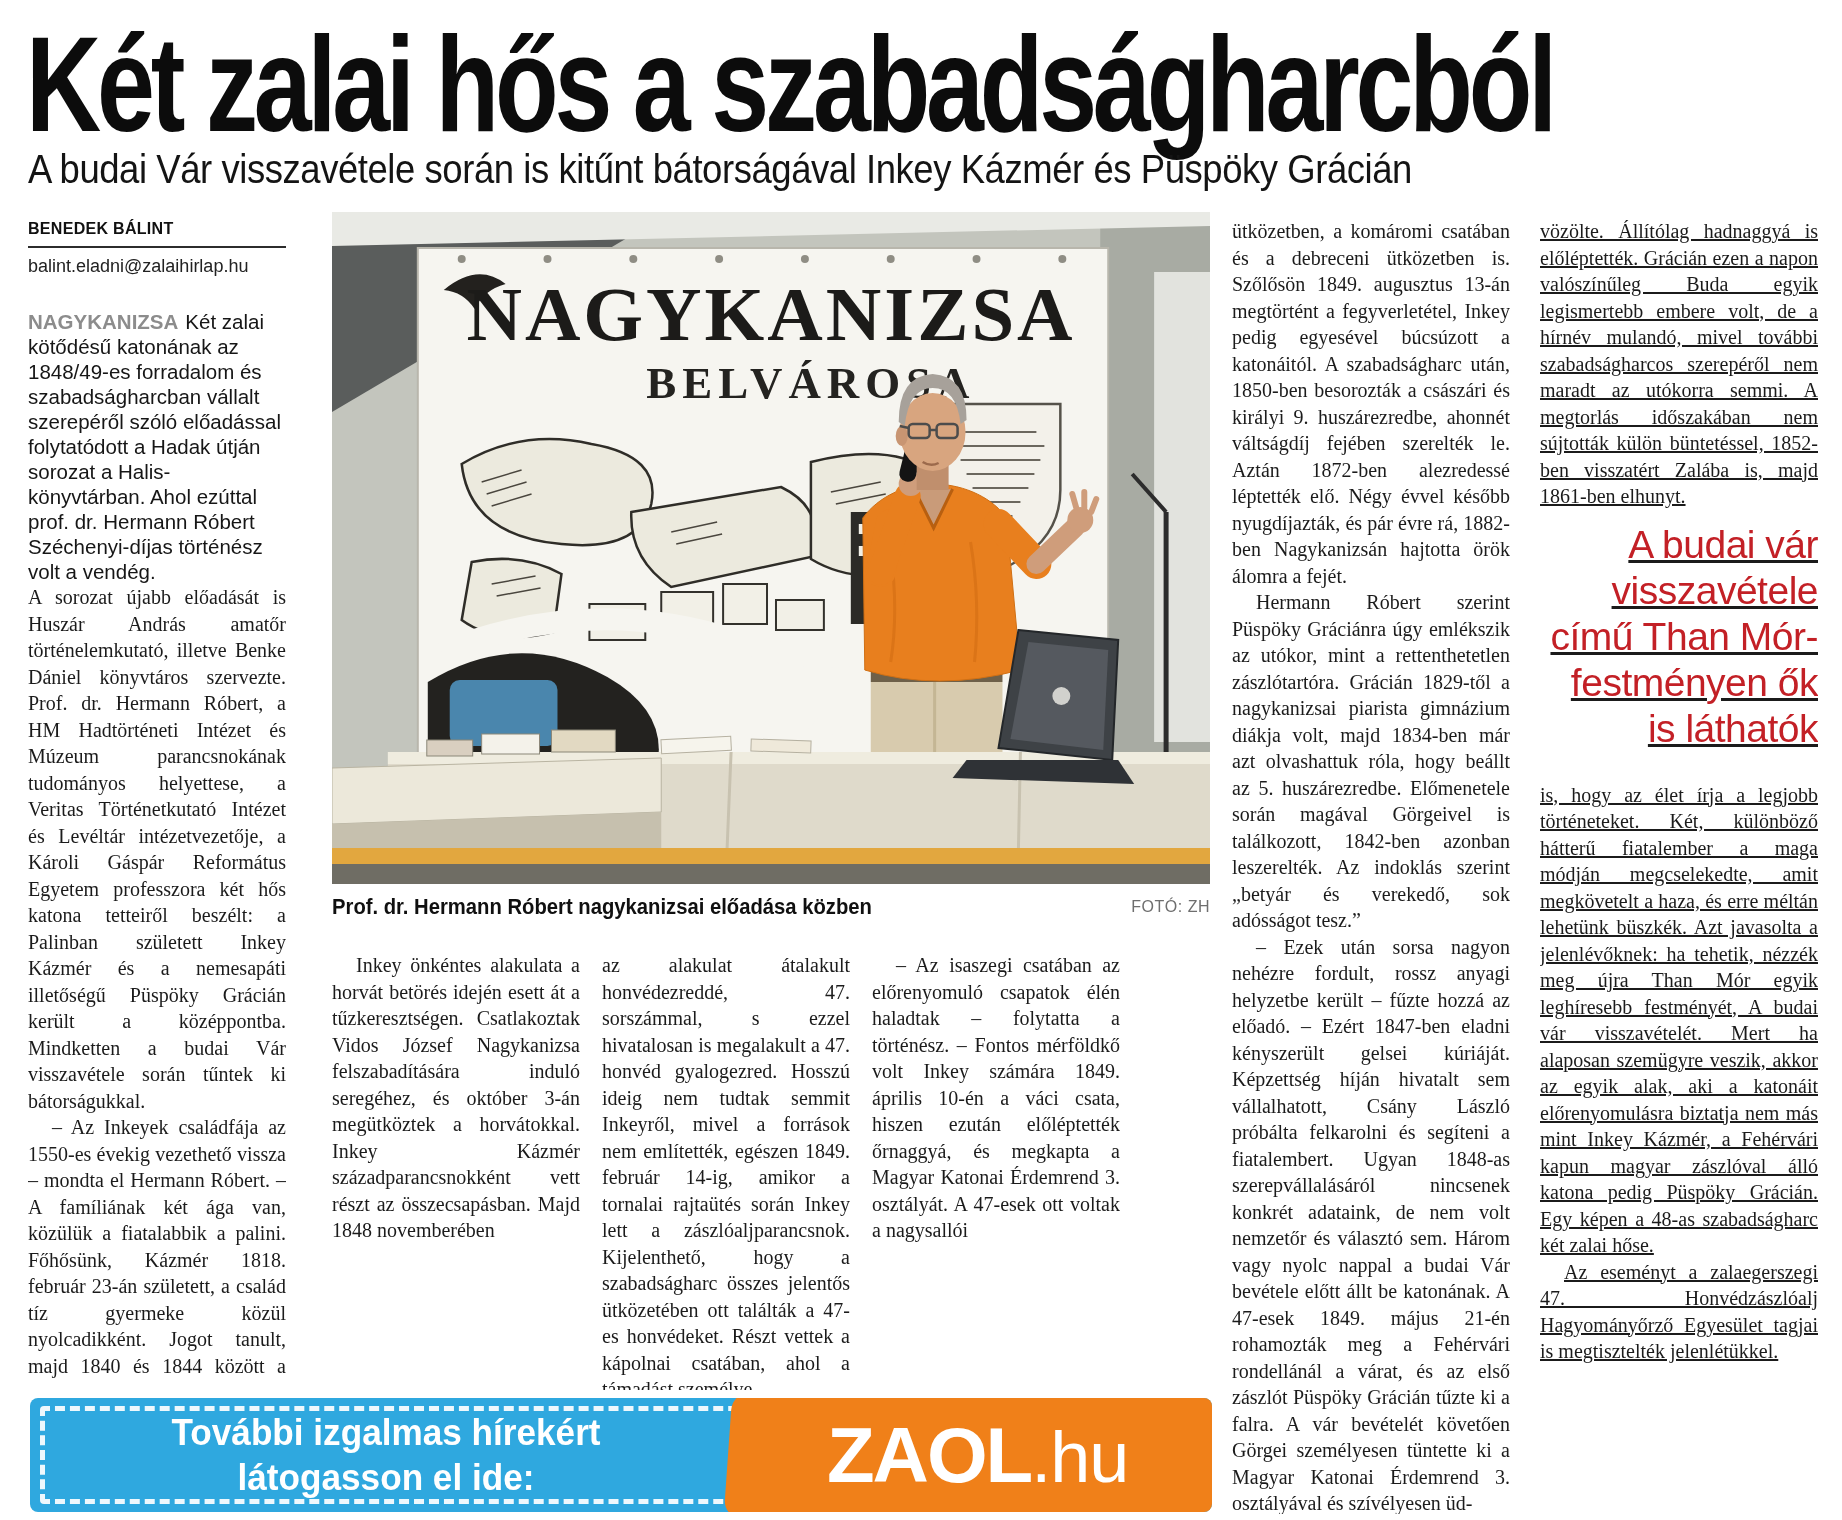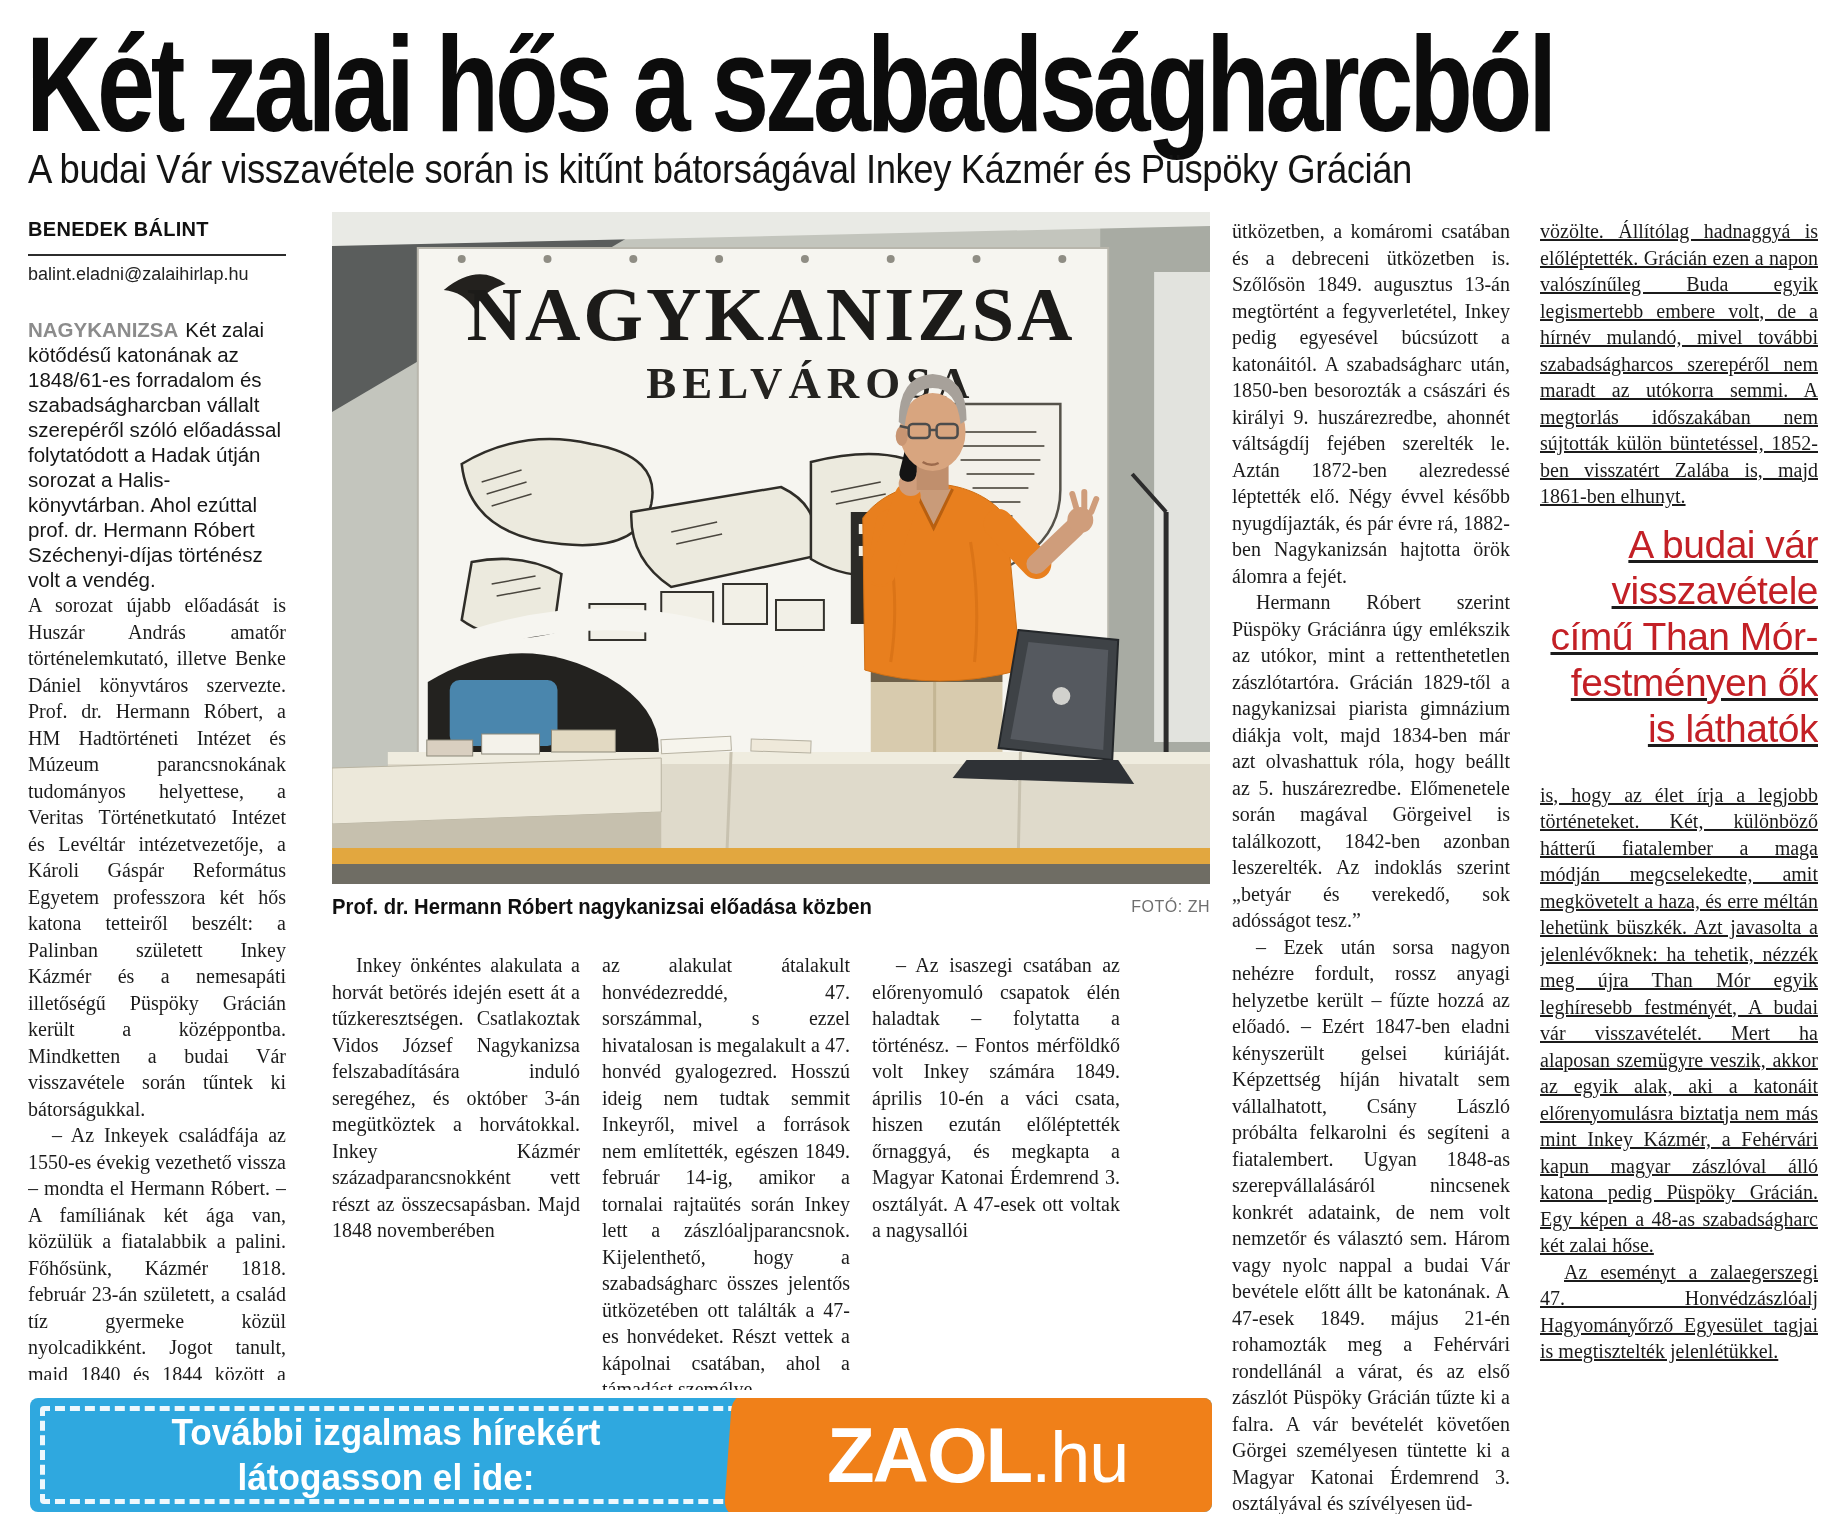--- a/index.html
+++ b/index.html
@@ -25,23 +25,23 @@
   .col p{margin:0;}
   .col p.indent{text-indent:24px;}
   #col1{left:28px;top:216px;width:258px;height:1164px;}
   #col2{left:332px;top:952px;width:248px;height:438px;}
   #col3{left:602px;top:952px;width:248px;height:438px;}
   #col4{left:872px;top:952px;width:248px;height:438px;}
   #col5{left:1232px;top:218px;width:278px;height:1296px;}
   #col6{left:1540px;top:218px;width:278px;height:1296px;text-decoration:underline;}
   
   .byline-name{
-    font-family:"Liberation Sans",sans-serif;font-weight:700;font-size:20px;
+    font-family:"Liberation Sans",sans-serif;font-weight:700;font-size:16px;
     letter-spacing:0.3px;color:#111;border-bottom:2px solid #2c2c2c;
-    padding-bottom:11px;text-align:left;
+    padding-bottom:3px;text-align:left;
   }
   .byline-email{
     font-family:"Liberation Sans",sans-serif;font-size:18px;color:#222;
     margin:5px 0 30px 0;text-align:left;
   }
   .lead{
     font-family:"Liberation Sans",sans-serif;font-size:20.5px;line-height:25px;
     text-align:left;margin:0 0 26px 0;color:#161616;
   }
   .lead .loc{font-weight:700;margin-right:7px;}
@@ -90,21 +90,21 @@
 </style>
 </head>
 <body>
 
 <h1 class="headline">Két zalai hős a szabadságharcból</h1>
 <h2 class="subheadline">A budai Vár visszavétele során is kitűnt bátorságával Inkey Kázmér és Püspöky Grácián</h2>
 
 <div class="col" id="col1">
   <div class="byline-name">BENEDEK BÁLINT</div>
   <div class="byline-email">balint.eladni@zalaihirlap.hu</div>
-  <p class="lead"><span class="loc" style="color:#8c8c8c;">NAGYKANIZSA</span><span>Két zalai kötődésű katonának az 1848/61-es forradalom és szabadságharcban vállalt szerepéről szóló előadással folytatódott a Hadak útján sorozat a Halis-könyvtárban. Ahol ezúttal prof. dr. Hermann Róbert Széchenyi-díjas történész volt a vendég.</span></p>
+  <p class="lead"><span class="loc" style="color:#8c8c8c;">NAGYKANIZSA</span><span>Két zalai kötődésű katonának az 1848/49-es forradalom és szabadságharcban vállalt szerepéről szóló előadással folytatódott a Hadak útján sorozat a Halis-könyvtárban. Ahol ezúttal prof. dr. Hermann Róbert Széchenyi-díjas történész volt a vendég.</span></p>
   <p>A sorozat újabb előadását is Huszár András amatőr történelemkutató, illetve Benke Dániel könyvtáros szervezte. Prof. dr. Hermann Róbert, a HM Hadtörténeti Intézet és Múzeum parancsnokának tudományos helyettese, a Veritas Történetkutató Intézet és Levéltár intézetvezetője, a Károli Gáspár Református Egyetem professzora két hős katona tetteiről beszélt: a Palinban született Inkey Kázmér és a nemesapáti illetőségű Püspöky Grácián került a középpontba. Mindketten a budai Vár visszavétele során tűntek ki bátorságukkal.</p>
   <p class="indent">– Az Inkeyek családfája az 1550-es évekig vezethető vissza – mondta el Hermann Róbert. – A famíliának két ága van, közülük a fiatalabbik a palini. Főhősünk, Kázmér 1818. február 23-án született, a család tíz gyermeke közül nyolcadikként. Jogot tanult, majd 1840 és 1844 között a Kapornaki járás alszolgabírájaként</p>
 </div>
 
 <div id="photo">
   <svg viewBox="0 0 880 672" preserveAspectRatio="none">
 
     <rect width="880" height="672" fill="#c3c5bd"></rect>
     <polygon points="0,0 340,0 0,200" fill="#5a5d5c"></polygon>
     <rect x="770" y="0" width="110" height="672" fill="#a8aba3"></rect>

